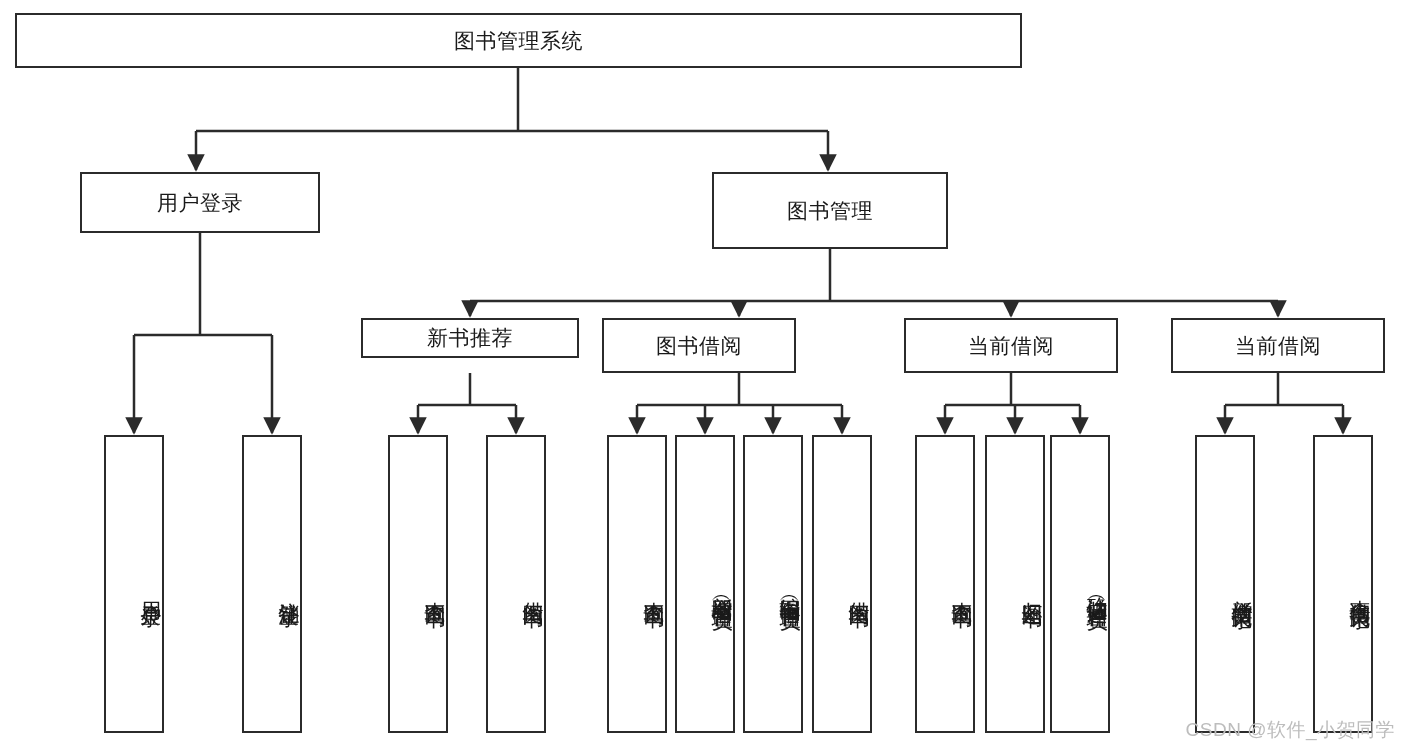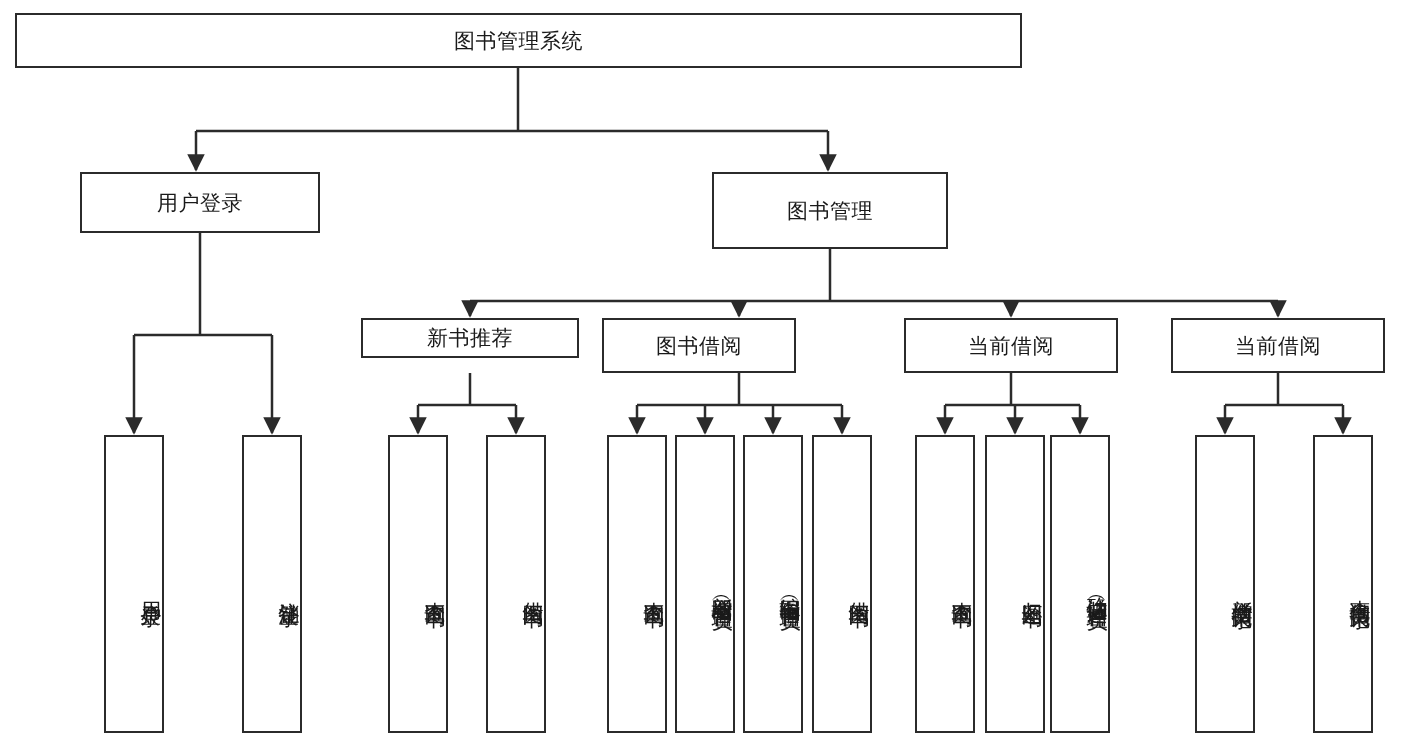--- a/index.html
+++ b/index.html
@@ -168,13 +168,14 @@
         <span class="vlabel">确认归还（管理员）</span>
       </div>
       <div class="node vert" style="left: 1195px; top: 435px; width: 60px; height: 298px;">
         <span class="vlabel">新增借阅记录</span>
       </div>
       <div class="node vert" style="left: 1313px; top: 435px; width: 60px; height: 298px;">
         <span class="vlabel">查询借阅记录</span>
       </div>
     </div>
 
+  <div id="watermark">CSDN @软件_小贺同学</div>
 </div>
 
 </body></html>

